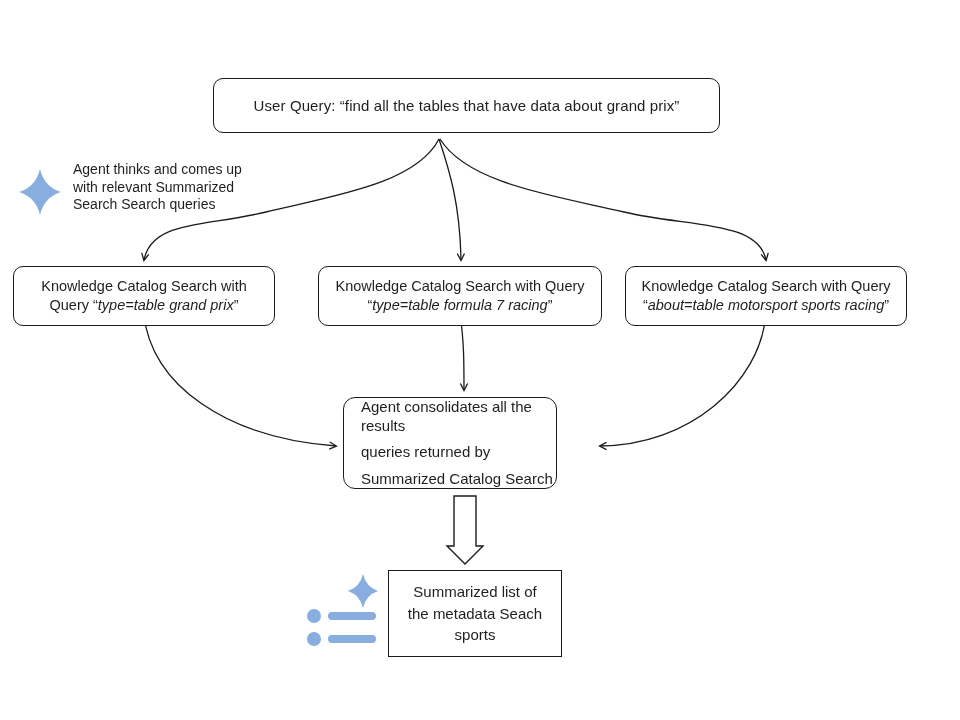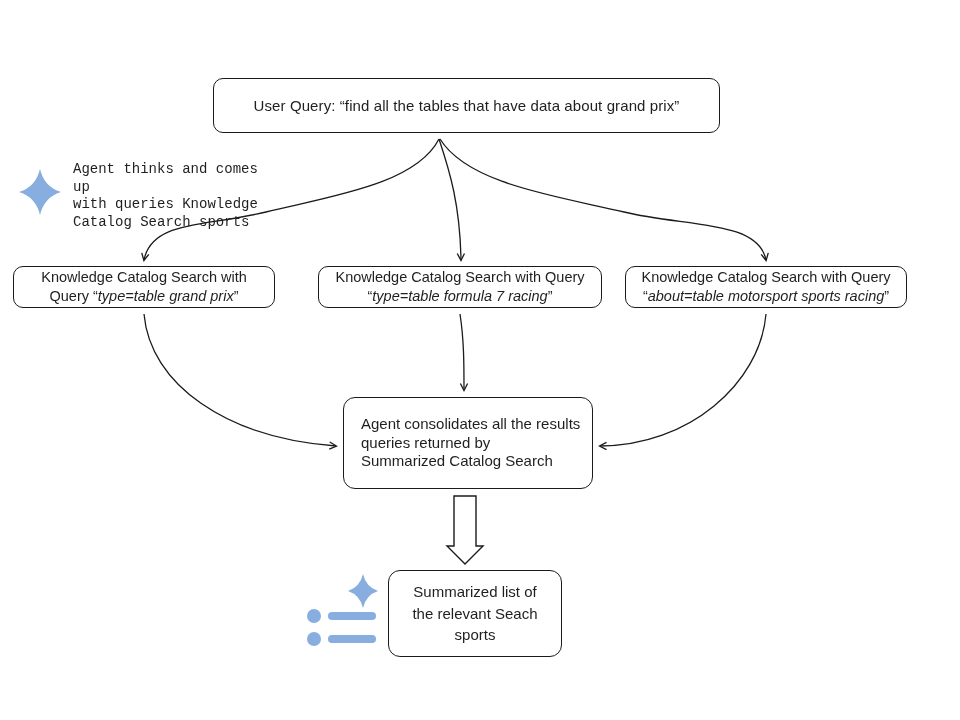--- a/index.html
+++ b/index.html
@@ -23,40 +23,40 @@
     display:flex;flex-direction:column;align-items:center;justify-content:center;
     text-align:center;
   }
   .rounded{border-radius:10px;}
 
   .user-query{
     left:186px;top:78px;width:507px;height:55px;
     font-size:15px;letter-spacing:.1px;margin-left:27px;
   }
   .search-box{
-    top:266px;height:42px;font-size:14.5px;line-height:19px;
+    top:266px;height:60px;font-size:14.5px;line-height:19px;
   }
   .search-box i{font-style:italic;}
   #search-box-0{left:13px;width:262px;}
   #search-box-1{left:318px;width:284px;}
   #search-box-2{left:625px;width:282px;}
 
   .consolidate{
-    left:343px;top:397px;width:250px;height:92px;
+    left:343px;top:397px;width:214px;height:92px;
     align-items:flex-start;text-align:left;padding-left:17px;
-    font-size:15px;line-height:18.5px;border-radius:12px;
+    font-size:15px;line-height:18.5px;border-radius:12px;justify-content:space-between;
   }
   .summary{
     left:388px;top:570px;width:174px;height:87px;
-    font-size:15px;line-height:21.5px;border-radius:12px;
+    font-size:15px;line-height:21.5px;border-radius:0;
   }
 
   .agent-note{
     position:absolute;left:73px;top:161px;width:210px;
-    font-size:14px;line-height:17.5px;text-align:left;color:#1f1f1f;font-family:Liberation Mono, monospace;
+    font-size:14px;line-height:17.5px;text-align:left;color:#1f1f1f;
   }
   #agent-sparkle{position:absolute;left:19px;top:169px;width:42px;height:46px;}
   #summary-icon{position:absolute;left:300px;top:572px;width:80px;height:80px;}
 </style>
 </head>
 <body>
 
 <div id="canvas">
 
   <svg id="connector-svg" viewBox="0 0 960 720" xmlns="http://www.w3.org/2000/svg">
@@ -79,22 +79,22 @@
 
   <div class="shape rounded user-query">
     <span>User Query: “find all the tables that have data about grand prix”</span>
   </div>
 
   <svg id="agent-sparkle" viewBox="0 0 40 44" xmlns="http://www.w3.org/2000/svg">
     <path class="blue-fill" d="M20,0 Q24,17 40,22 Q24,27 20,44 Q16,27 0,22 Q16,17 20,0 Z"></path>
   </svg>
   <div class="agent-note">
     <div>Agent thinks and comes up</div>
-    <div>with queries Knowledge</div>
-    <div>Catalog Search sports</div>
+    <div>with relevant Summarized</div>
+    <div>Search Search queries</div>
   </div>
 
   <div id="search-box-0" class="shape rounded search-box">
     <div>Knowledge Catalog Search with</div>
     <div><span>Query “</span><i>type=table grand prix</i><span>”</span></div>
   </div>
 
   <div id="search-box-1" class="shape rounded search-box">
     <div>Knowledge Catalog Search with Query</div>
     <div><span>“</span><i>type=table formula 7 racing</i><span>”</span></div>
@@ -114,17 +114,17 @@
   <svg id="summary-icon" viewBox="0 0 80 80" xmlns="http://www.w3.org/2000/svg">
     <path class="blue-fill" d="M63,2 Q66,15 78,19 Q66,23 63,36 Q60,23 48,19 Q60,15 63,2 Z"></path>
     <circle class="blue-fill" cx="14" cy="44" r="7"></circle>
     <circle class="blue-fill" cx="14" cy="67" r="7"></circle>
     <rect class="blue-fill" x="28" y="40" width="48" height="8" rx="4"></rect>
     <rect class="blue-fill" x="28" y="63" width="48" height="8" rx="4"></rect>
   </svg>
 
   <div class="shape summary">
     <div>Summarized list of</div>
-    <div>the relevant Seach</div>
+    <div>the metadata Seach</div>
     <div>sports</div>
   </div>
 
 </div>
 
 </body></html>

